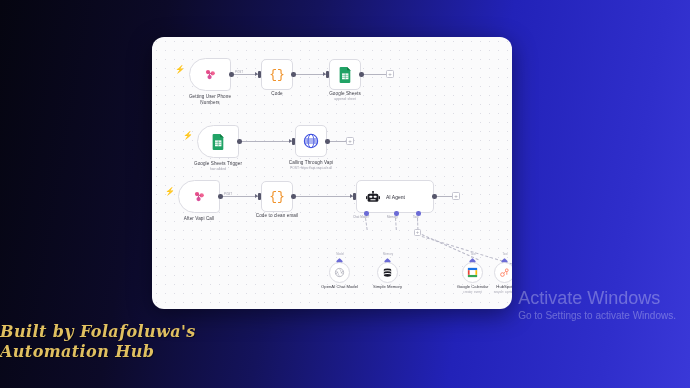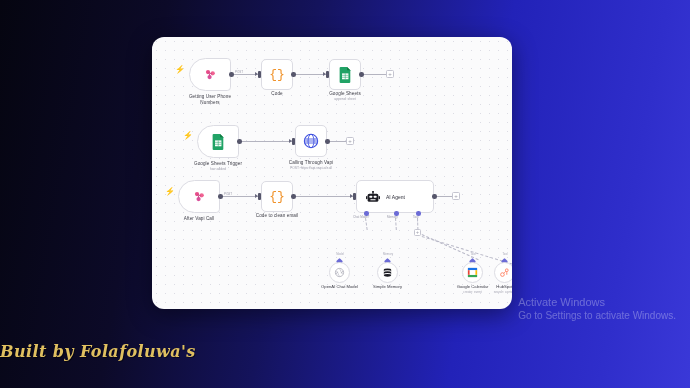--- a/index.html
+++ b/index.html
@@ -105,21 +105,21 @@
     position: absolute; font-size: 2.8px; color: #a9a9b8; white-space: nowrap;
     left: 50%; transform: translateX(-50%);
   }
   .dashline { position: absolute; border-top: 1px dashed #b9b9c8; transform-origin: 0 0; }
 
   
   .winmark {
     position: absolute; right: 14px; bottom: 66px;
     color: rgba(255,255,255,.30); text-align: left; line-height: 1.25;
   }
-  .winmark .l1 { font-size: 11px; }
+  .winmark .l1 { font-size: 18px; }
   .winmark .l2 { font-size: 10px; }
 
   .brand {
     position: absolute; left: 0; right: 0; bottom: 26px;
     text-align: left;
     font-family: "DejaVu Serif", serif;
     font-style: italic; font-weight: bold;
     font-size: 16px; line-height: 20px;
     color: #e0c060;
     text-shadow: 1px 1px 0 rgba(0,0,0,.45);
@@ -319,15 +319,16 @@
 
   </div>
 
   <div class="winmark">
     <div class="l1">Activate Windows</div>
     <div class="l2">Go to Settings to activate Windows.</div>
   </div>
 
   <div class="brand">
     <span>Built by Folafoluwa's</span>
+    <span class="b2">Automation Hub</span>
   </div>
 
 </div>
 
 </body></html>

